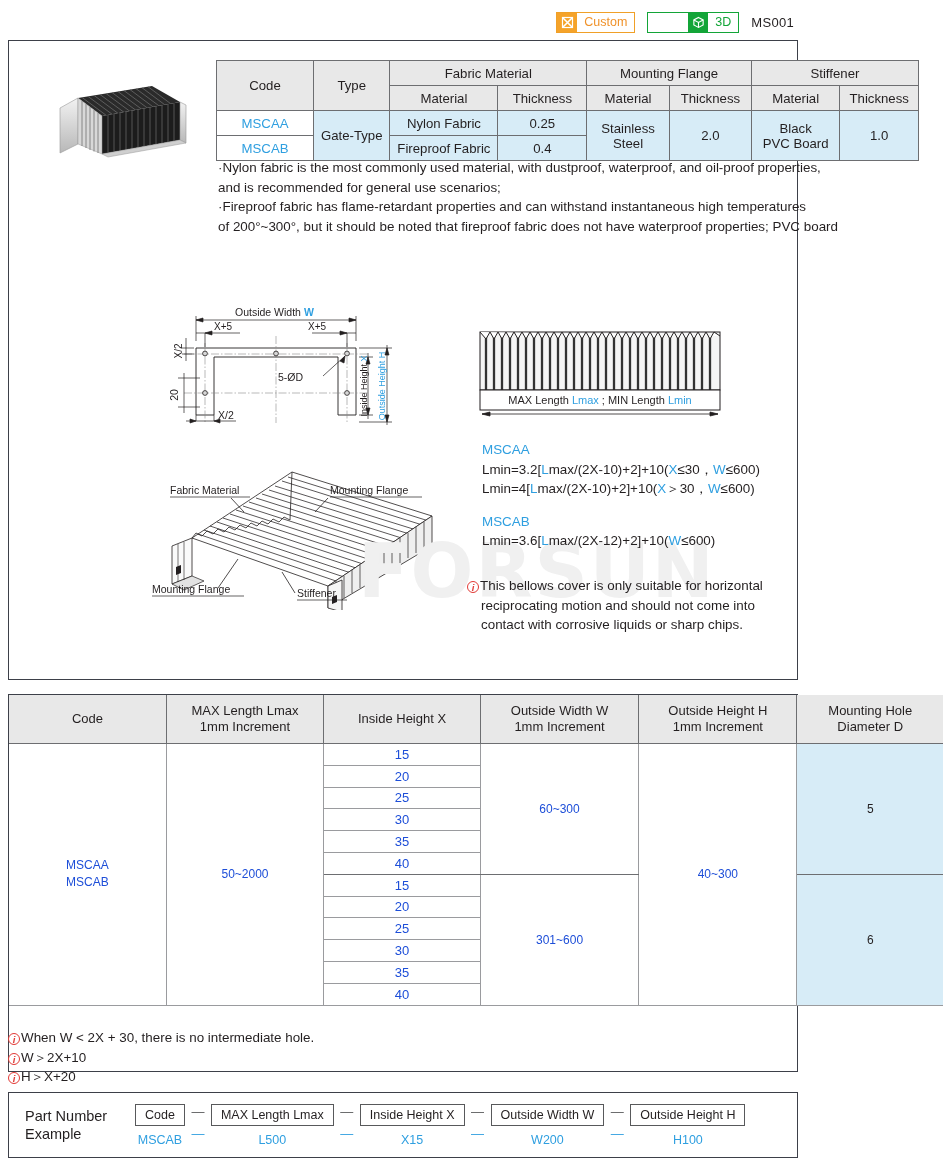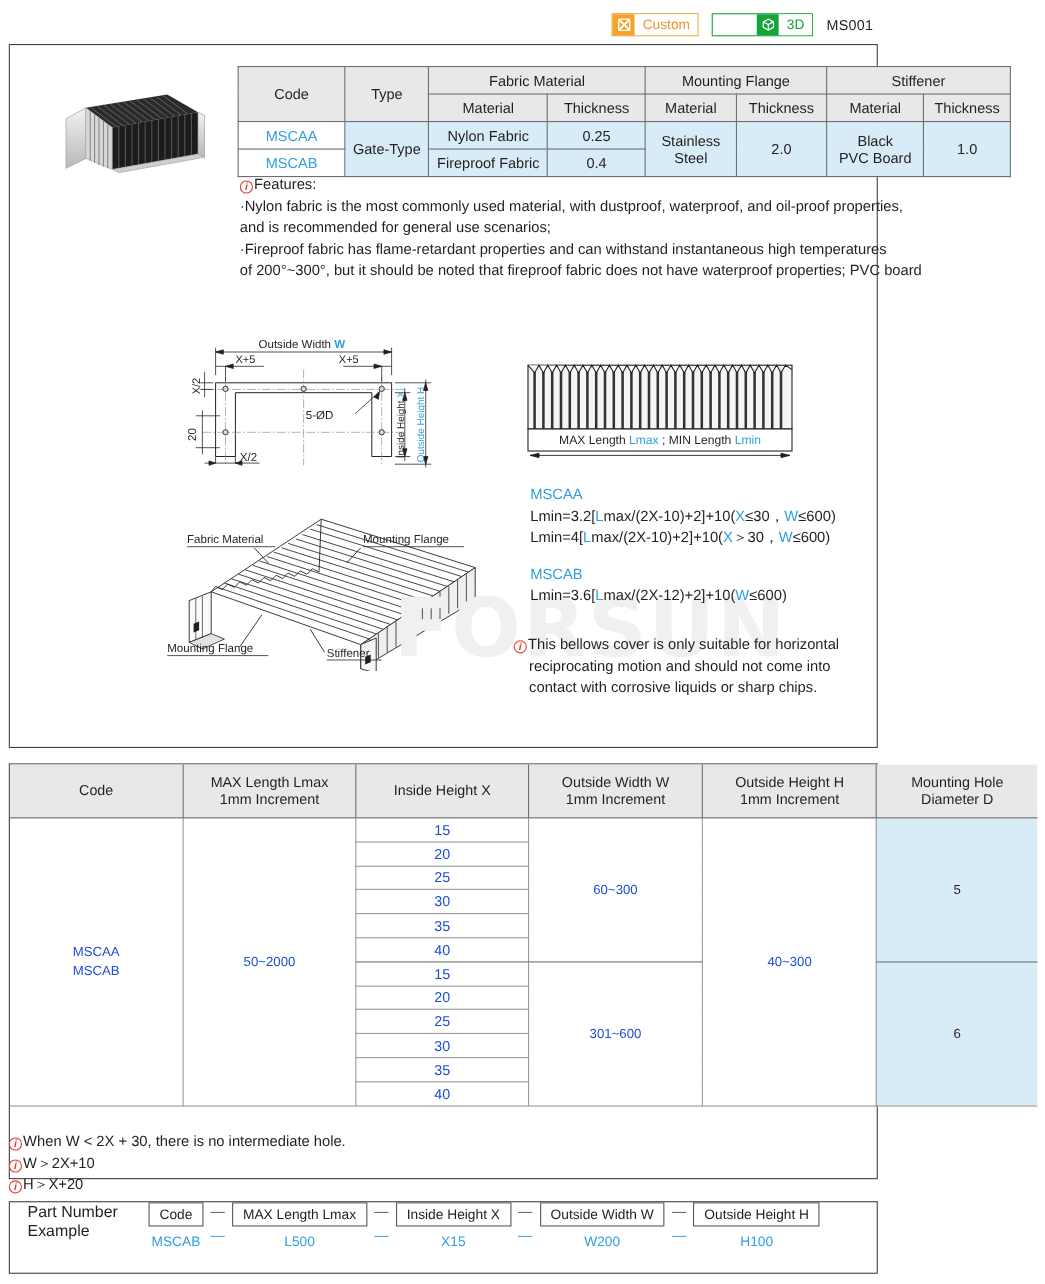--- a/index.html
+++ b/index.html
@@ -134,21 +134,21 @@
 
   
   .spec-notes {
     position: absolute; left: 8px; top: 1028px;
     font-size: 13.4px; line-height: 19.5px;
   }
 
   
   .pn-wrap {
     position: absolute; left: 0; top: 0; width: 100%; height: 100%;
-    display: flex; padding-left: 16px; box-sizing: border-box;
+    display: flex; align-items: center; padding-left: 16px; box-sizing: border-box;
   }
   .pn-title { font-size: 14.5px; line-height: 18px; width: 110px; }
   .pn-chain { display: flex; align-items: flex-start; }
   .pn-col { display: flex; flex-direction: column; align-items: center; }
   .pn-box {
     border: 1px solid #58595b; padding: 3px 9px;
     font-size: 12.5px; background: #fff; white-space: nowrap;
   }
   .pn-val { color: #2f9fe0; font-size: 12.5px; margin-top: 7px; }
   .pn-dash { width: 26px; text-align: center; font-size: 13px; color: #58595b; }
@@ -275,23 +275,20 @@
     </tr>
     <tr>
       <td class="code">MSCAB</td>
       <td class="body">Fireproof Fabric</td>
       <td class="body">0.4</td>
     </tr>
   </tbody>
     </table>
 
   <div class="features">
-    <div>
-      <span class="ico-i">i</span><span>Features:</span>
-    </div>
     <div class="line">·Nylon fabric is the most commonly used material, with dustproof, waterproof, and oil-proof properties,</div>
     <div class="line"> and is recommended for general use scenarios;</div>
     <div class="line">·Fireproof fabric has flame-retardant properties and can withstand instantaneous high temperatures</div>
     <div class="line"> of 200°~300°, but it should be noted that fireproof fabric does not have waterproof properties; PVC board</div>
   </div>
 
   <div class="drawing" id="dwg-section">
     <svg width="260" height="125" viewBox="0 0 260 125" font-family="Liberation Sans, sans-serif">
       <g stroke="#231f20" fill="none" stroke-width="0.9">
 

